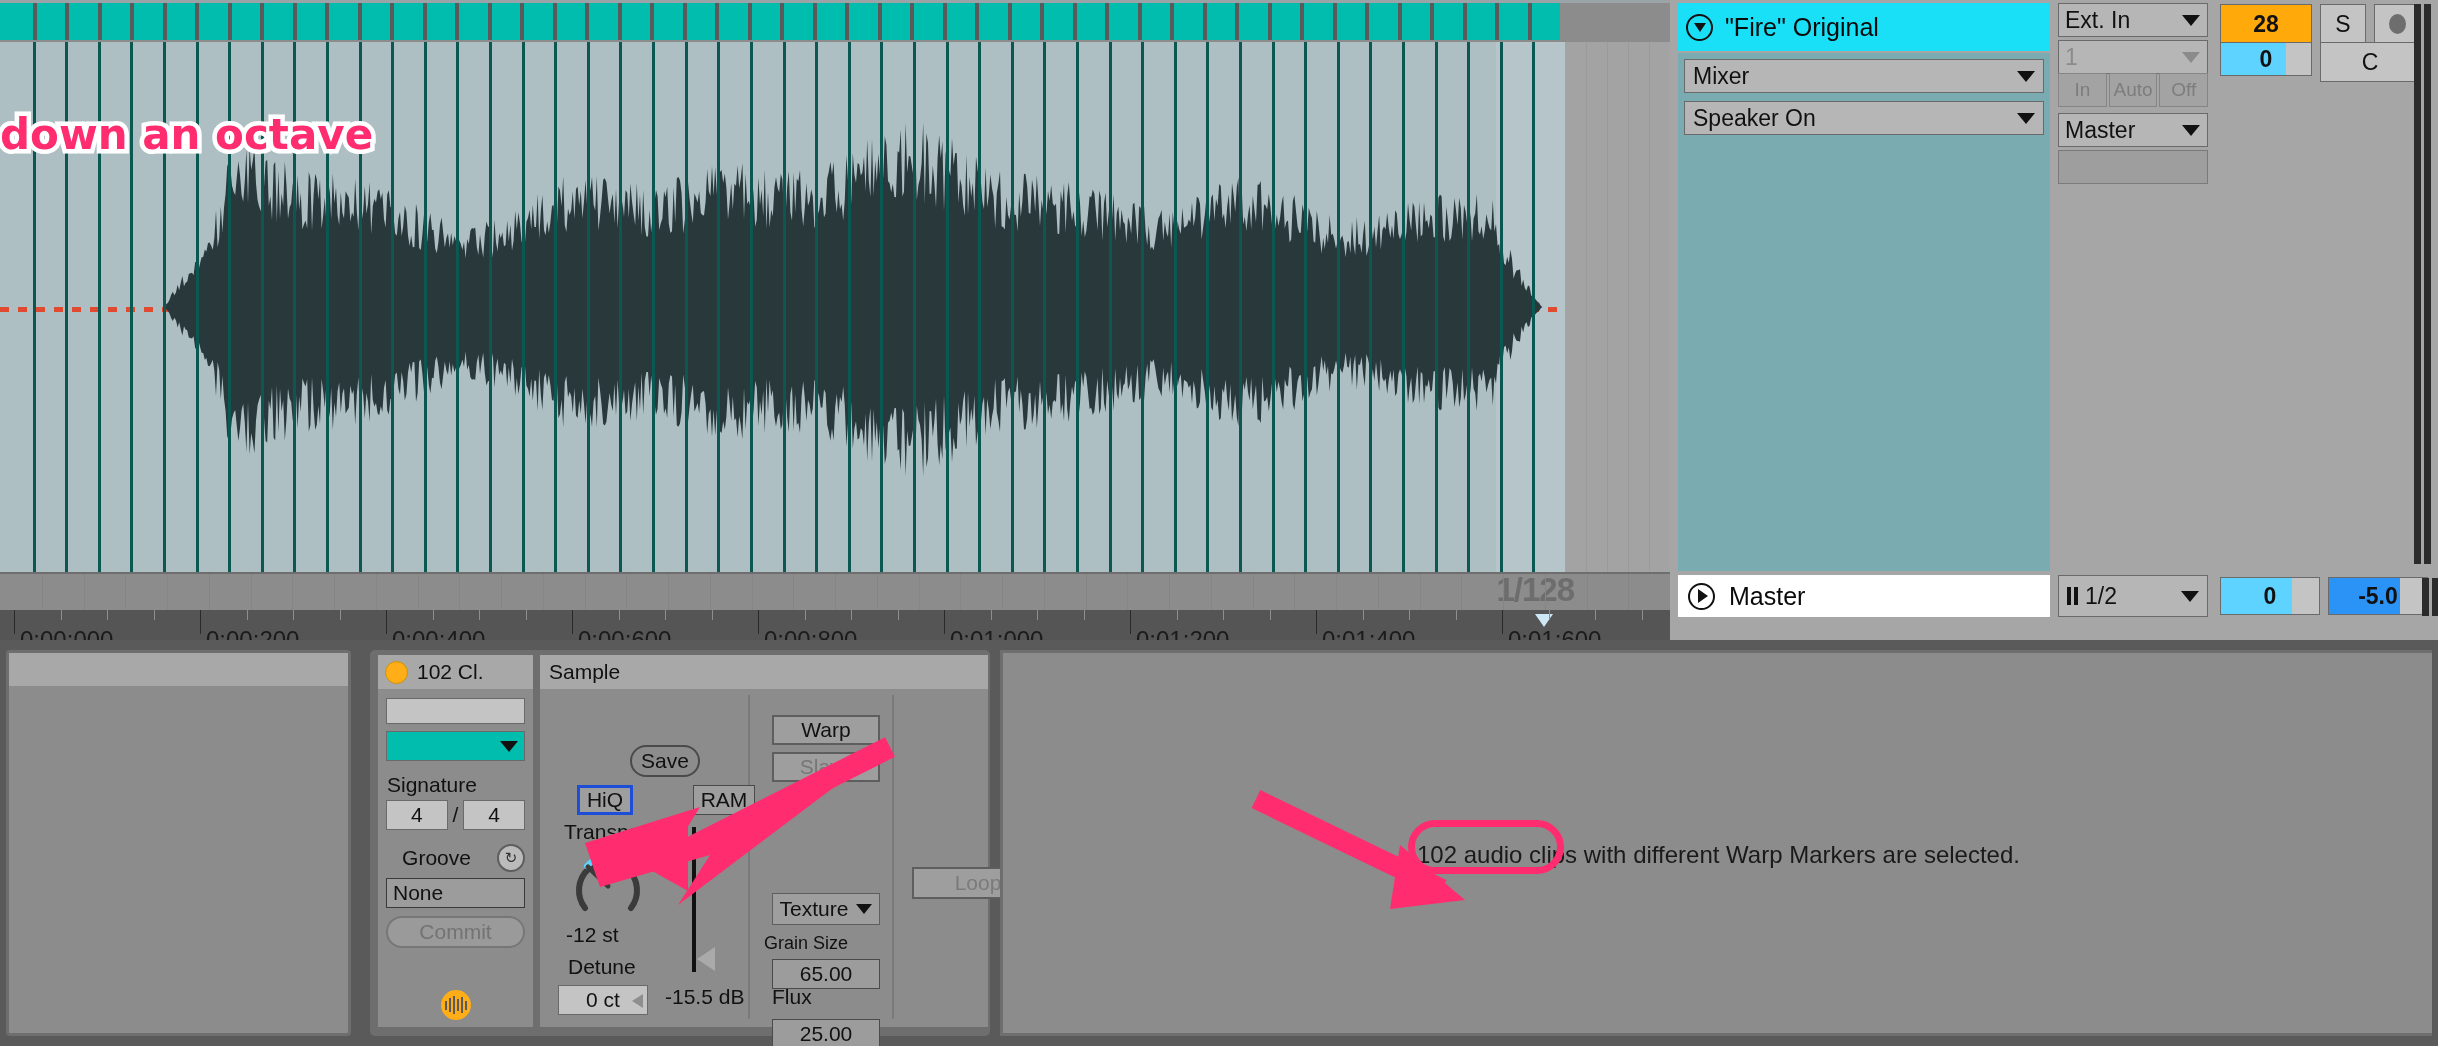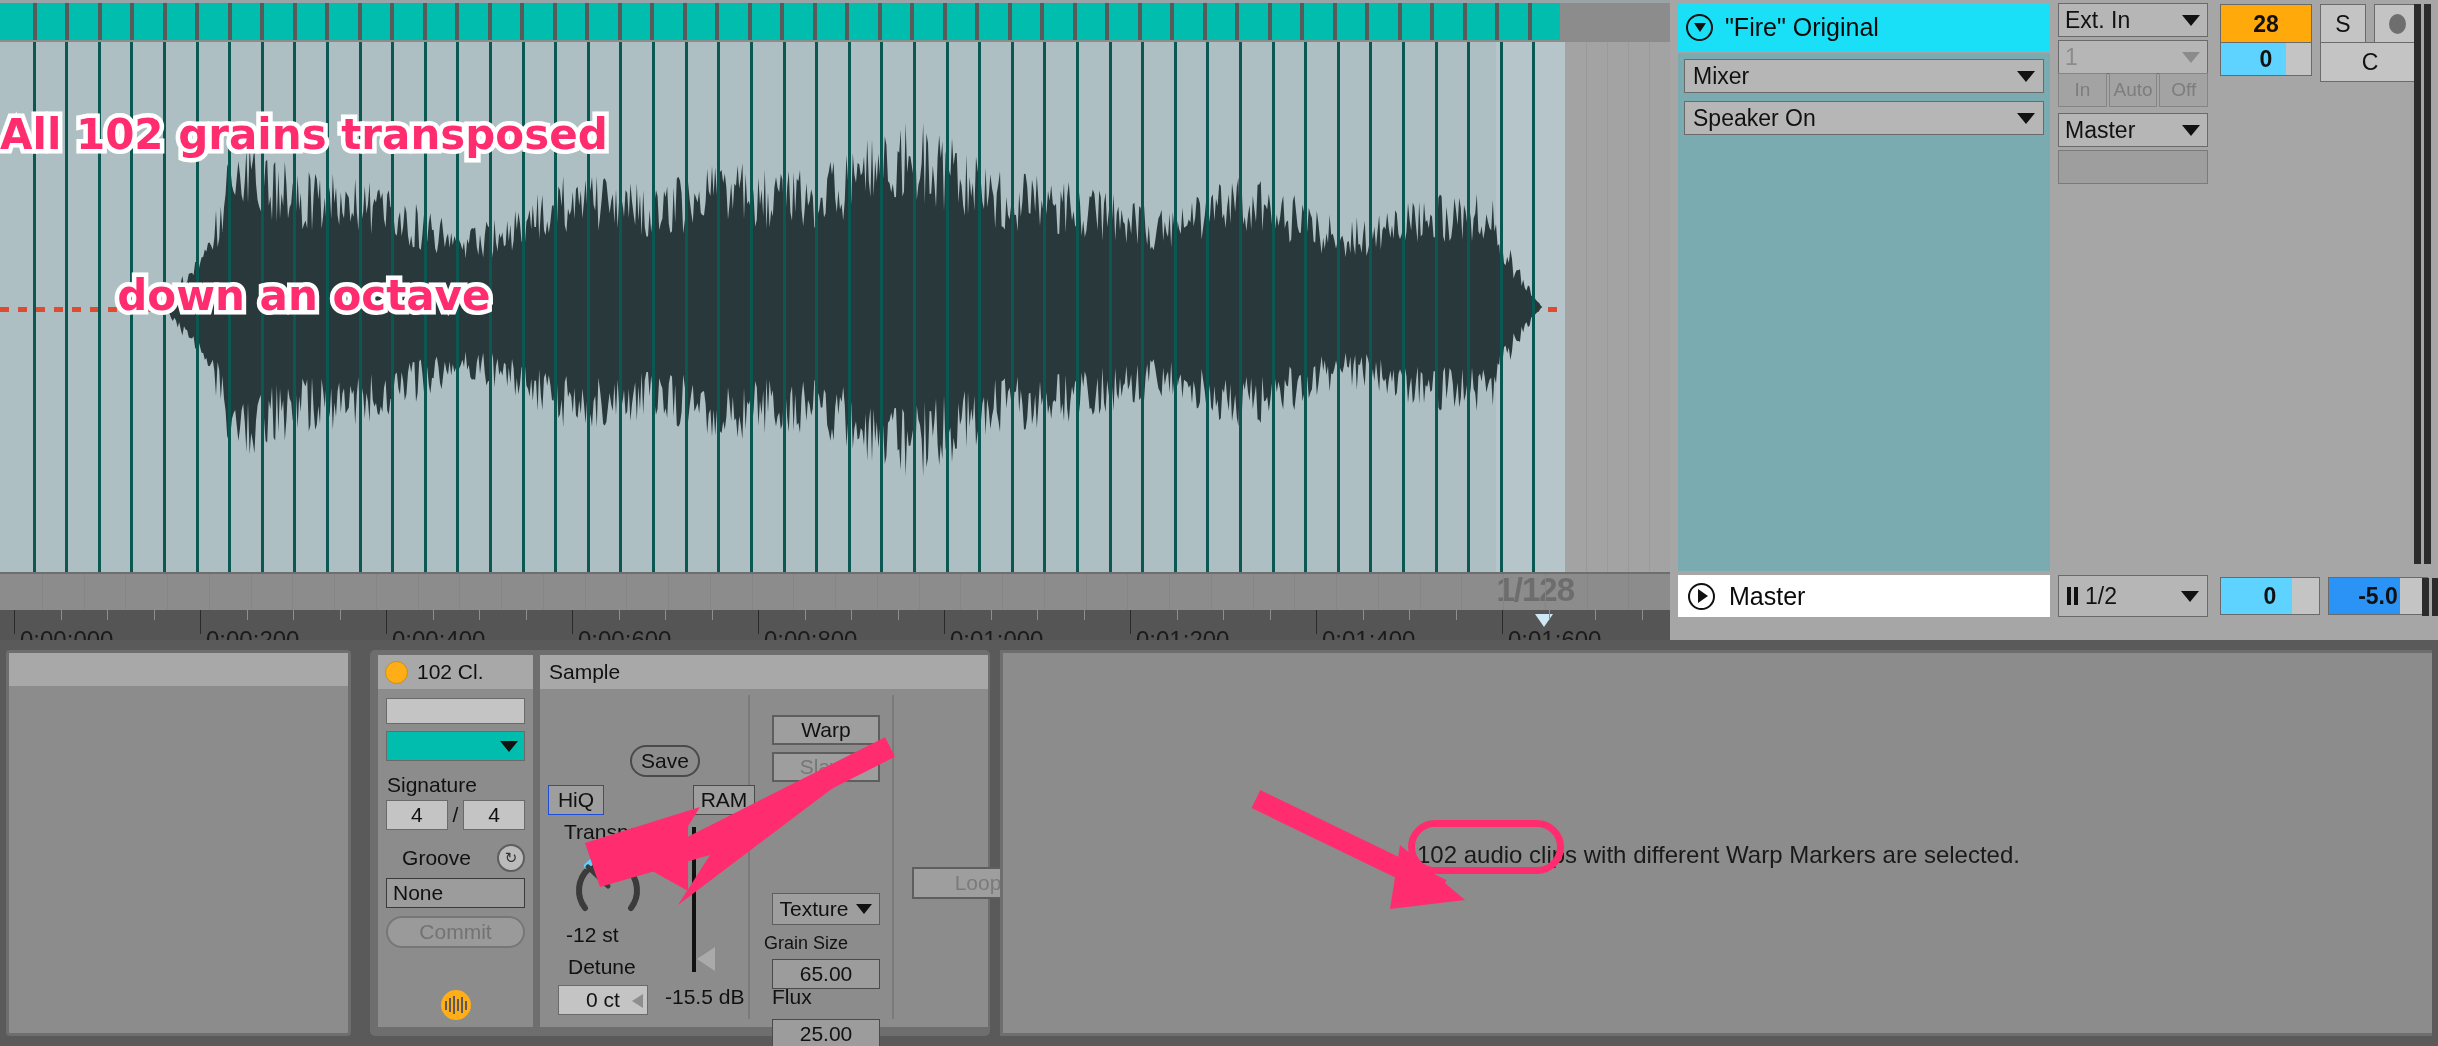--- a/index.html
+++ b/index.html
@@ -142,22 +142,22 @@
   .gear-led .bars i { display:block; width:2px; background:#5a5a5a; }
 
   
   #sample-device { position:absolute; left:170px; top:5px; width:448px; height:372px; background:#8c8c8c; }
   #sample-device .title { height:34px; background:#a8a8a8; display:flex;align-items:center;padding-left:9px; }
   .sdiv { position:absolute; top:40px; bottom:8px; width:2px; background:#7a7a7a; }
 
   .save-btn { position:absolute; left:90px; top:90px; width:70px; height:32px; background:#8c8c8c;
       border:2px solid #4a4a4a; border-radius:16px; display:flex;align-items:center;justify-content:center;
       font-size:21px;color:#111; }
-  .hiq-btn { position:absolute; left:8px; top:130px; width:56px; height:30px; background:#9e9e9e;
-      border:1px solid #1d4ed8; display:flex;align-items:center;justify-content:center;font-size:21px;color:#111; }
+  .hiq-btn { position:absolute; left:37px; top:130px; width:56px; height:30px; background:#9e9e9e;
+      border:3px solid #1d4ed8; display:flex;align-items:center;justify-content:center;font-size:21px;color:#111; }
   .ram-btn { position:absolute; left:153px; top:130px; width:62px; height:30px; background:#9e9e9e;
       border:1px solid #4a4a4a; display:flex;align-items:center;justify-content:center;font-size:21px;color:#111; }
   .tr-lbl { position:absolute; left:24px; top:165px; font-size:21px; color:#111; }
   .knob-wrap { position:absolute; left:32px; top:195px; width:72px; height:72px; }
   .knob-val { position:absolute; left:26px; top:268px; font-size:21px; color:#111; }
   .det-lbl { position:absolute; left:28px; top:300px; font-size:21px; color:#111; }
   .det-box { position:absolute; left:18px; top:330px; width:90px; height:30px; background:#c4c4c4; border:1px solid #6a6a6a;
       display:flex;align-items:center;justify-content:center;font-size:21px;color:#111; position:absolute;}
   .det-box .ltri { position:absolute; right:4px; top:8px; width:0;height:0;
       border-top:7px solid transparent;border-bottom:7px solid transparent;border-right:11px solid #8e8e8e; }
@@ -584,21 +584,20 @@
     </div>
 
     <div id="status-pane">
       <div id="status-text">102 audio clips with different Warp Markers are selected.</div>
     </div>
   </div>
 
   <div class="annot">
 
     <div id="an2" class="annot-text">
-      <div>All 102 grains transposed</div>
       <div>down an octave</div>
     </div>
 
     <svg class="arrow" style="left:560px; top:735px; width:330px; height:190px;" viewBox="0 0 330 190">
       <g transform="translate(0,0)">
         <polygon points="330,10 110,120 140,72 25,108 40,152 150,120 118,170" fill="#FF2D6F"></polygon>
       </g>
       <path d="M330 12 L120 118" stroke="#FF2D6F" stroke-width="22" stroke-linecap="butt"></path>
       <polygon points="128,80 60,118 128,156" fill="#FF2D6F"></polygon>
     </svg>

